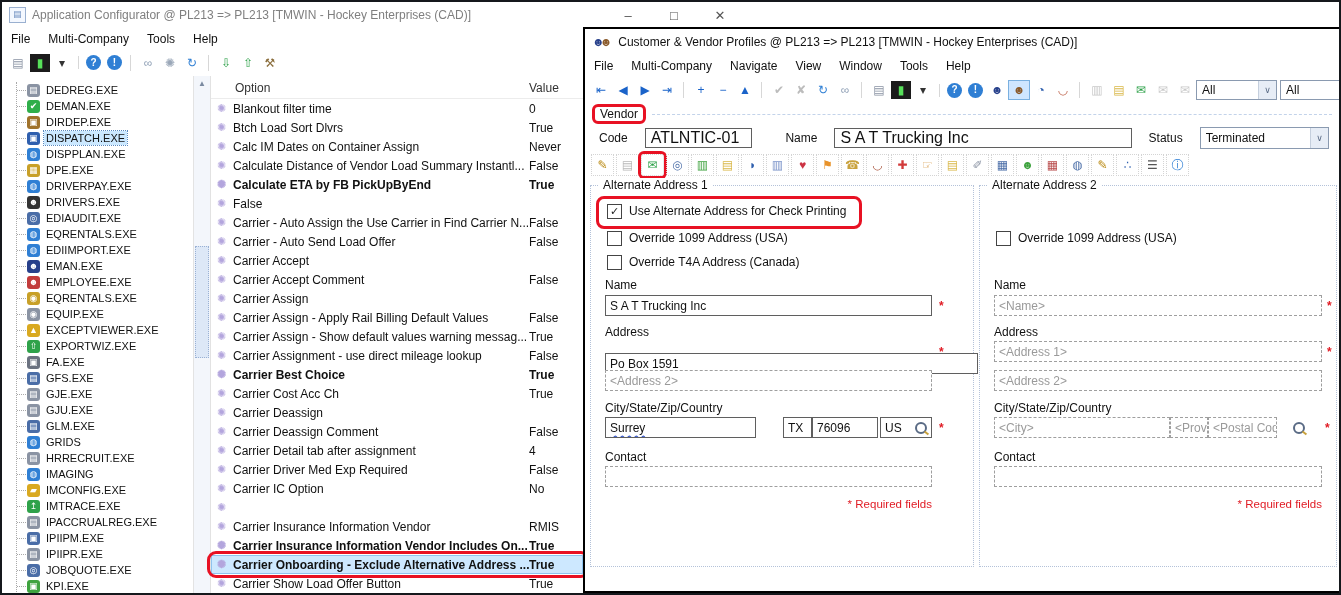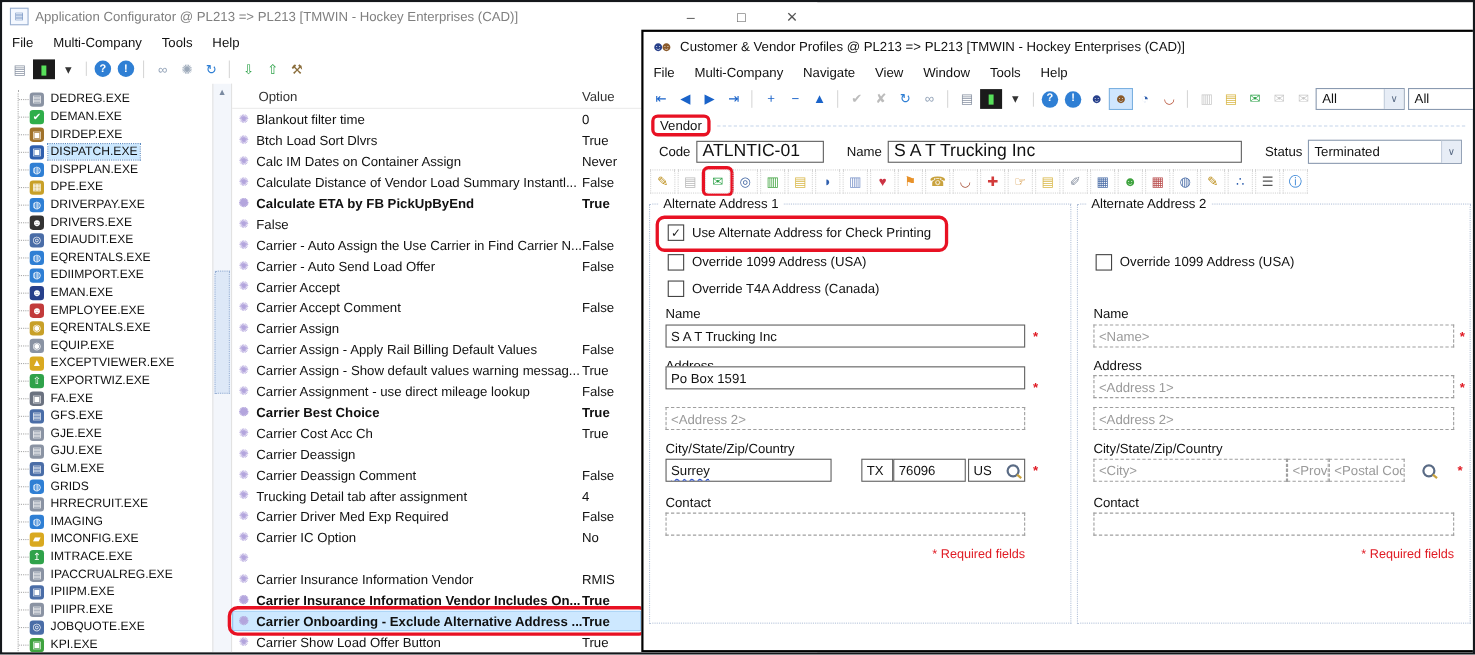--- a/index.html
+++ b/index.html
@@ -58,21 +58,21 @@
   .opt-row .oval{flex:1;white-space:nowrap}
   .opt-row.bold{font-weight:bold}
   .opt-row.selected{background:#cde8ff;box-shadow:inset 0 0 0 1px #8fc3ef}
   .opt-row.selected::after{content:"";position:absolute;left:-4px;top:-4px;right:-7px;bottom:-4px;
         border:3px solid #e81123;border-radius:9px;pointer-events:none}
 
   
   .tab-row{display:flex;align-items:center;height:20px;padding:0 7px}
   .vendor-tab{font-size:12px;padding:0 5px;border:3px solid #e81123;border-radius:6px;line-height:14px}
   .tab-line{flex:1;border-top:1px dashed #c3d3ea;margin-left:6px}
-  .record-row{display:flex;align-items:center;height:28px;padding:0 8px 0 14px;font-size:12px;gap:5px}
+  .record-row{display:flex;align-items:center;height:28px;padding:0 8px 0 14px;font-size:12px;gap:17px}
   .input-box{height:20px;border:1px solid #5f5f5f;background:#fff;display:flex;align-items:center;
              padding:0 5px;font-size:16px;box-sizing:border-box;white-space:nowrap;overflow:hidden}
   #code-input{width:116px}
   #name-input{width:322px}
   .select{height:22px;border:1px solid #8a9ab0;display:flex;align-items:center;background:#fff;
           font-size:12px;padding-left:5px;box-sizing:border-box}
   .select .chev{margin-left:auto;width:17px;align-self:stretch;background:#e7edf6;border-left:1px solid #c5cfdd;
           display:flex;align-items:center;justify-content:center;color:#5a6b85;font-size:9px}
   #status-select{width:140px;margin-right:2px}
   .filters{margin-left:auto;display:flex;gap:3px}
@@ -423,21 +423,21 @@
           </div>
 
           <div class="opt-row">
             <span class="gear">✺</span>
             <span class="olabel">Carrier Deassign Comment</span>
             <span class="oval">False</span>
           </div>
 
           <div class="opt-row">
             <span class="gear">✺</span>
-            <span class="olabel">Trucking Detail tab after assignment</span>
+            <span class="olabel">Carrier Detail tab after assignment</span>
             <span class="oval">4</span>
           </div>
 
           <div class="opt-row">
             <span class="gear">✺</span>
             <span class="olabel">Carrier Driver Med Exp Required</span>
             <span class="oval">False</span>
           </div>
 
           <div class="opt-row">
@@ -604,21 +604,21 @@
             <span class="cbbox"></span>
             <span>Override T4A Address (Canada)</span>
           </label>
         </div>
 
       <span class="flabel" style="left:14px;top:92px">Name</span>
       <div class="field" style="left:14px;top:109px;width:327px">S A T Trucking Inc</div>
       <span class="req" style="left:348px;top:113px">*</span>
 
       <span class="flabel" style="left:14px;top:139px">Address</span>
-      <div class="field" style="left:14px;top:147px;width:327px">Po Box 1591</div>
+      <div class="field" style="left:14px;top:167px;width:373px">Po Box 1591</div>
       <span class="req" style="left:348px;top:159px">*</span>
       <div class="field ph" style="left:14px;top:184px;width:327px">&lt;Address 2&gt;</div>
 
       <span class="flabel" style="left:14px;top:215px">City/State/Zip/Country</span>
       <div class="field" style="left:14px;top:231px;width:151px">
         <span class="wavy">Surrey</span>
       </div>
       <div class="field" style="left:192px;top:231px;width:29px">TX</div>
       <div class="field" style="left:221px;top:231px;width:66px">76096</div>
       <div class="field country-box" style="left:289px;top:231px;width:52px">

